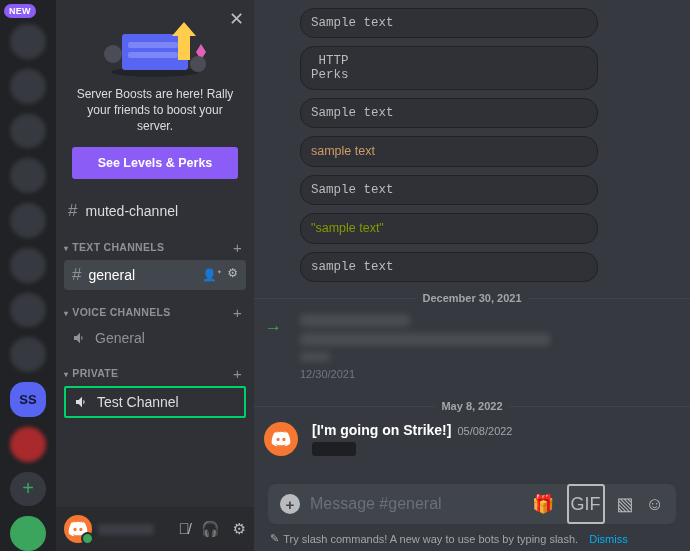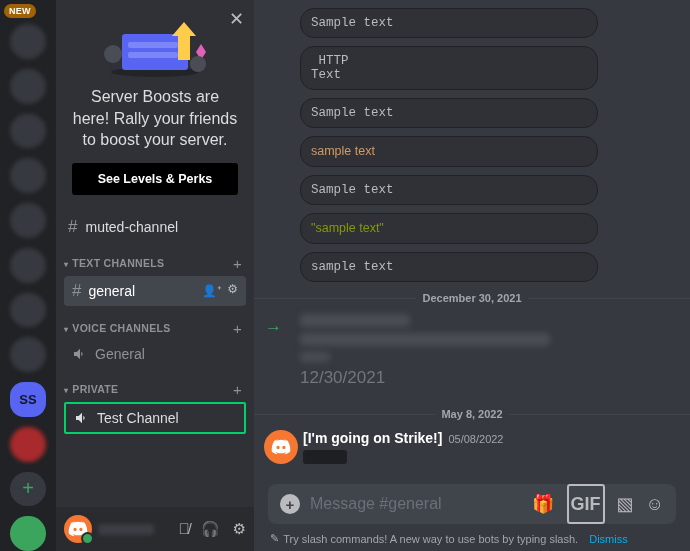--- a/index.html
+++ b/index.html
@@ -1,31 +1,31 @@
 <!DOCTYPE html>
 <html><head>
 <meta charset="utf-8">
 <style>
   *{box-sizing:border-box;margin:0;padding:0;font-family:-apple-system,BlinkMacSystemFont,"Segoe UI",Helvetica,Arial,sans-serif}
   body{width:690px;height:551px;overflow:hidden;background:#202225;color:#dcddde;display:flex}
   
   .rail{width:56px;background:#202225;display:flex;flex-direction:column;align-items:center;padding-top:6px;gap:10px;position:relative}
-  .new-badge{position:absolute;top:4px;left:4px;background:#a16207;color:#fff;font-size:9px;font-weight:700;padding:2px 5px;border-radius:8px;letter-spacing:0.3px}
+  .new-badge{position:absolute;top:4px;left:4px;background:#8b5cf6;color:#fff;font-size:9px;font-weight:700;padding:2px 5px;border-radius:8px;letter-spacing:0.3px}
   .srv{width:36px;height:36px;border-radius:18px;background:#36393f;filter:blur(2px)}
   .srv.ss{filter:none;background:#5865f2;color:#0f172a;border-radius:14px;display:flex;align-items:center;justify-content:center;font-size:13px;font-weight:600}
   .srv.add{filter:none;background:#36393f;color:#3ba55d;display:flex;align-items:center;justify-content:center;font-size:20px;font-weight:400;border-radius:18px}
   .srv.explore{filter:none;background:#3ba55d;border-radius:18px}
   .srv.red{background:#a82a2c}
   
   .sidebar{width:198px;background:#2f3136;display:flex;flex-direction:column;position:relative}
   .promo{background:#2f3136;padding:14px 16px 16px;position:relative;text-align:center}
   .promo .close{position:absolute;top:8px;right:10px;color:#b9bbbe;font-size:18px;cursor:pointer}
   .promo-art{height:64px;display:flex;justify-content:center;align-items:flex-end;margin-bottom:8px}
-  .promo-text{font-size:16px;line-height:1.35;color:#dcddde;margin-bottom:12px}
-  .promo-btn{background:#000000;color:#fff;border:none;border-radius:3px;width:100%;padding:9px 12px;font-size:12.5px;font-weight:600;cursor:pointer}
+  .promo-text{font-size:12px;line-height:1.35;color:#dcddde;margin-bottom:12px}
+  .promo-btn{background:#8b5cf6;color:#fff;border:none;border-radius:3px;width:100%;padding:9px 12px;font-size:12.5px;font-weight:600;cursor:pointer}
   .muted-ch{display:flex;align-items:center;gap:8px;padding:6px 12px;color:#dcddde;font-size:14px;font-weight:500}
   .hash{color:#8e9297;font-size:17px;font-weight:400}
   .cat{display:flex;align-items:center;justify-content:space-between;padding:12px 12px 2px 8px;color:#8e9297;font-size:10.5px;font-weight:700;letter-spacing:0.3px;cursor:pointer}
   .cat .caret{font-size:8px;margin-right:4px}
   .cat-plus{font-size:15px;color:#8e9297;font-weight:400}
   .ch{display:flex;align-items:center;gap:7px;margin:2px 8px;padding:5px 8px;border-radius:4px;color:#8e9297;font-size:14px;cursor:pointer}
   .ch.active{background:#42464d;color:#fff}
   .ch .ch-name{flex:1}
   .ch-icons{display:flex;gap:6px;color:#b9bbbe;font-size:12px}
   .ch.highlight{border:2.5px solid #00d26a;border-radius:2px;padding:6px 8px;color:#dcddde}
@@ -42,35 +42,35 @@
   .code{background:#2f3136;border:1px solid #202225;border-radius:14px;padding:7px 10px;font-family:Consolas,"Courier New",monospace;font-size:12.5px;color:#b9bbbe;margin-bottom:8px;white-space:pre-wrap;max-width:298px}
   .code .orange{color:#d19a66}
   .code .grn{color:#859900}
   .divider{display:flex;align-items:center;margin:10px -18px 6px -46px}
   .divider::before,.divider::after{content:"";flex:1;height:1px;background:#40444b}
   .divider span{font-size:11px;font-weight:700;color:#a3a6aa;padding:0 6px}
   .msg{position:relative;padding:4px 0 10px;margin-left:-30px}
   .msg .mrg{margin-left:30px}
   .enter-arrow{position:absolute;left:-5px;top:6px;color:#3ba55d;font-size:17px}
   .blur-line{height:13px;background:#4a4d53;border-radius:4px;filter:blur(3px);margin-bottom:6px}
-  .ts{font-size:17px;color:#72767d}
-  .msg2{display:flex;gap:5px;padding:4px 0 10px 0;margin-left:-36px}
+  .ts{font-size:11px;color:#72767d}
+  .msg2{display:flex;gap:14px;padding:4px 0 10px 0;margin-left:-36px}
   .m-av{width:34px;height:34px;border-radius:50%;background:#f57731;display:flex;align-items:center;justify-content:center;flex-shrink:0}
   .m-title{font-size:14px;font-weight:700;color:#fff}
   .m-title .d{font-size:11px;font-weight:400;color:#a3a6aa;margin-left:6px}
   .m-body .pill{display:inline-block;height:14px;width:44px;background:#1e1f22;border-radius:3px;margin-top:4px}
   
   .compose-wrap{padding:0 14px 4px}
   .compose{background:#40444b;border-radius:8px;display:flex;align-items:center;padding:0 12px;height:40px;gap:10px}
   .plus-circ{width:20px;height:20px;border-radius:50%;background:#b9bbbe;color:#40444b;display:flex;align-items:center;justify-content:center;font-size:15px;font-weight:700;cursor:pointer}
   .compose input{flex:1;background:transparent;border:none;outline:none;color:#dcddde;font-size:16px}
   .compose input::placeholder{color:#6b6f77}
   .compose .cicons{display:flex;gap:12px;color:#b9bbbe;align-items:center}
   .cicons span{cursor:pointer;font-size:18px}
-  .gif-box{font-size:9px;font-weight:700;border:2px solid #b9bbbe;border-radius:3px;padding:9px 2px;line-height:1}
+  .gif-box{font-size:9px;font-weight:400;border:2px solid #b9bbbe;border-radius:3px;padding:9px 2px;line-height:1}
   .hint{font-size:11px;color:#a3a6aa;padding:4px 16px 6px;display:flex;align-items:center;gap:4px}
   .hint a{color:#00aff4;text-decoration:none;cursor:pointer}
   .disc-logo{width:20px;height:20px;fill:#fff}
 </style>
 </head>
 <body>
 
 <div class="rail">
   <div class="new-badge">NEW</div>
   <div class="srv" style="margin-top:18px"></div>
@@ -158,21 +158,21 @@
       <span>🎧</span>
       <span>⚙</span>
     </div>
   </div>
 </div>
 
 <div class="chat">
   <div class="msgs">
     <div class="code">Sample text</div>
     <div class="code"> HTTP
-Text</div>
+Perks</div>
     <div class="code">Sample text</div>
     <div class="code"><span class="orange">sample text</span></div>
     <div class="code">Sample text</div>
     <div class="code"><span class="grn">"sample text"</span></div>
     <div class="code">sample text</div>
 
     <div class="divider">
         <span>December 30, 2021</span>
       </div>
     <div class="msg">

